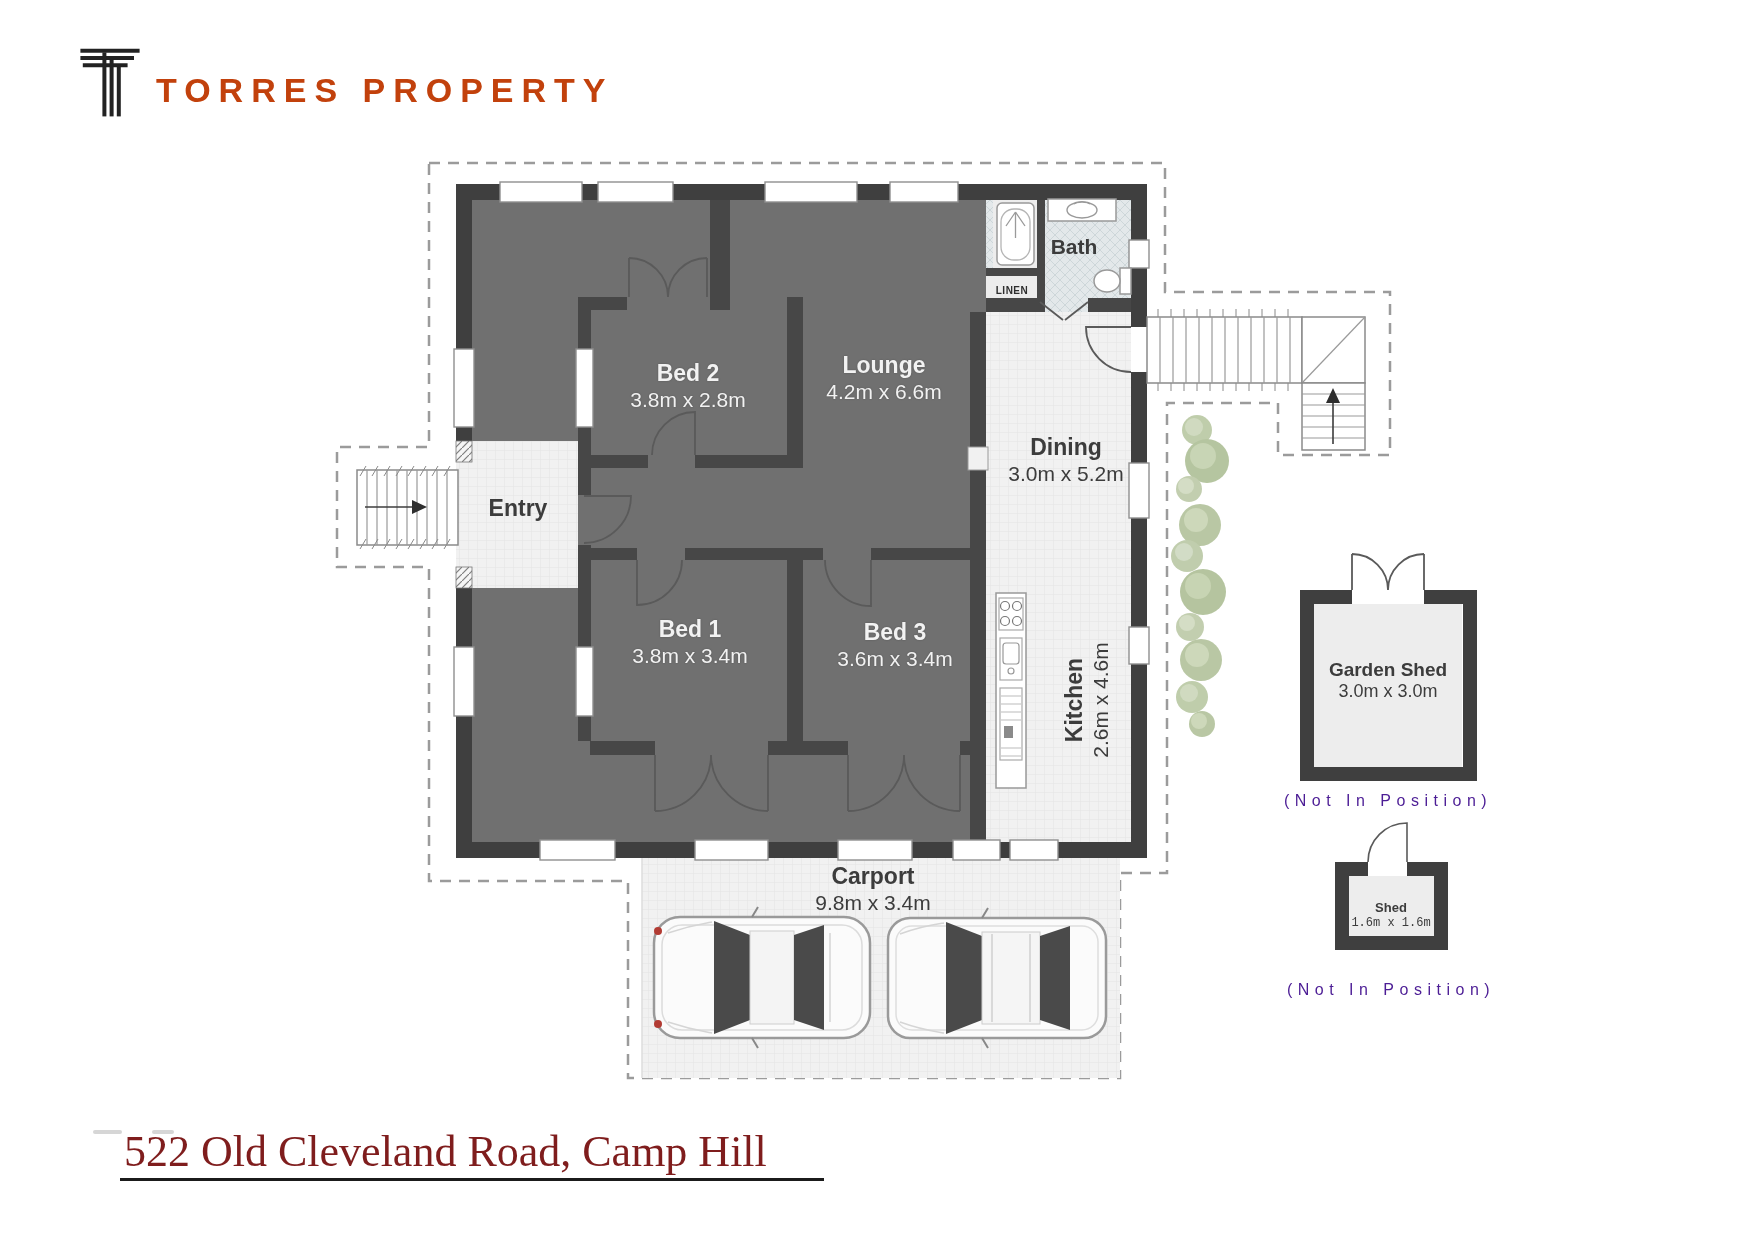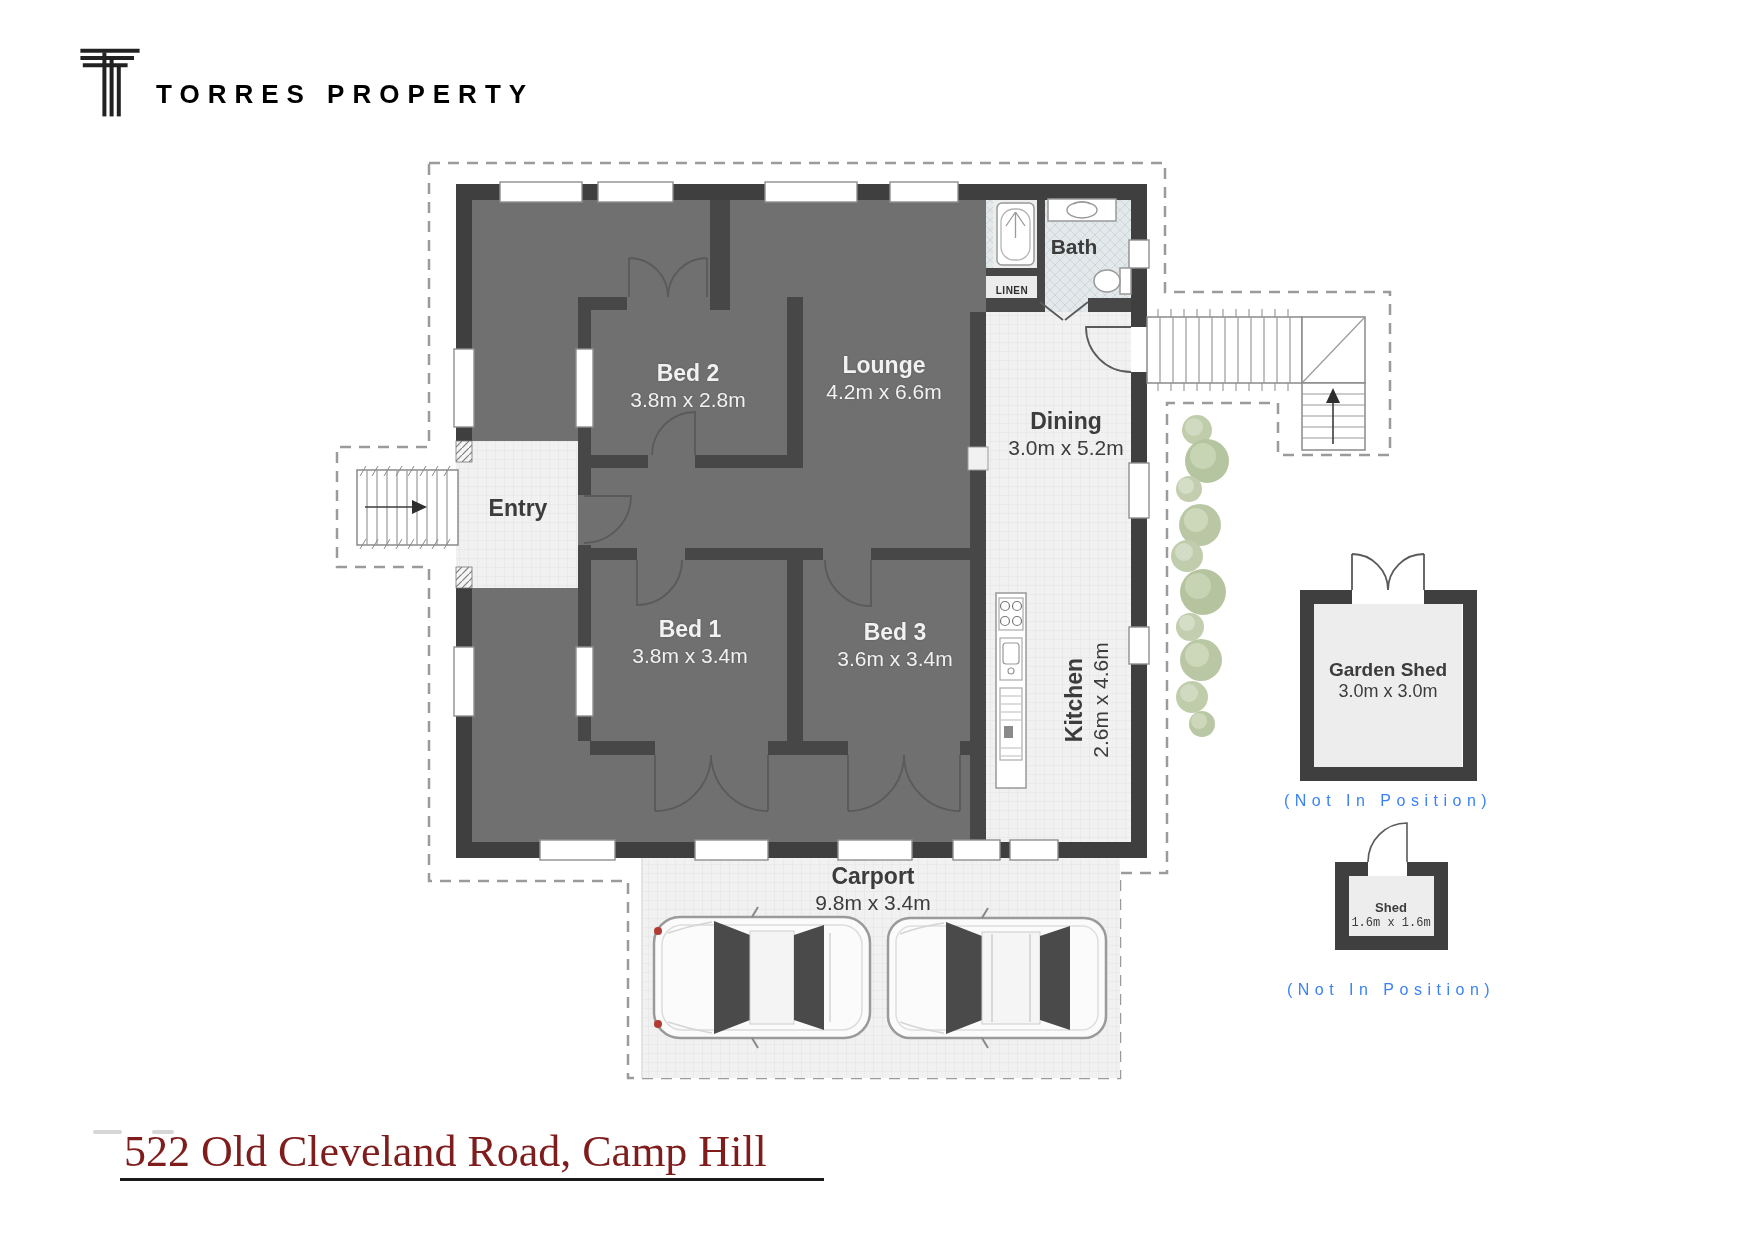--- a/index.html
+++ b/index.html
@@ -1,34 +1,34 @@
 <!DOCTYPE html>
 <html><head>
 <meta charset="utf-8">
 <style>
   html,body{margin:0;padding:0;background:#fff;}
   #page{position:relative;width:1748px;height:1240px;background:#ffffff;overflow:hidden;
         font-family:"Liberation Sans",sans-serif;}
   #plan-svg{position:absolute;left:0;top:0;}
   
   #brand{position:absolute;left:78px;top:46px;display:flex;align-items:flex-end;gap:14px;}
-  #brand-text{font-size:26px;font-weight:600;letter-spacing:8px;color:#000000;padding-bottom:8px;white-space:nowrap;}
+  #brand-text{font-size:34px;font-weight:600;letter-spacing:8px;color:#c2410c;padding-bottom:8px;white-space:nowrap;}
   
   .lbl{position:absolute;transform:translate(-50%,-50%);text-align:center;white-space:nowrap;line-height:1.22;}
   .lbl .l1{font-size:23px;font-weight:600;}
   .lbl .l2{font-size:21px;font-weight:500;}
   .light{color:#f2f2f2;text-shadow:0 0 2px rgba(0,0,0,.25);}
   .dark{color:#3c3c3c;}
   .lbl-kitchen{transform:translate(-50%,-50%) rotate(-90deg);}
   .lbl-bath .l1{font-size:21px;}
   .lbl-linen{font-size:10px;font-weight:700;letter-spacing:.5px;color:#2e2e2e;}
   .lbl-gshed .l1{font-size:19px;} .lbl-gshed .l2{font-size:18px;}
   .lbl-shed .l1{font-size:13px;} .lbl-shed .l2{font-size:12px;font-family:Liberation Mono, monospace;}
   .note{position:absolute;transform:translate(-50%,-50%);font-size:16px;font-weight:500;
-        letter-spacing:5.5px;color:#3b82f6;white-space:nowrap;}
+        letter-spacing:5.5px;color:#4c1d95;white-space:nowrap;}
   
   #address{position:absolute;left:124px;top:1126px;font-family:"Liberation Serif",serif;
            font-size:44px;color:#7f1d1d;letter-spacing:0;}
   #address-rule{position:absolute;left:120px;top:1178px;width:704px;height:3px;background:#1b1b1b;}
   .smudge{position:absolute;height:4px;background:#d6d6d6;border-radius:2px;}
 </style>
 </head>
 <body>
 
 <div id="page">
@@ -286,21 +286,21 @@
     <div class="l2">4.2m x 6.6m</div>
   </div>
   <div class="lbl light" style="left:690px;top:642px">
     <div class="l1">Bed 1</div>
     <div class="l2">3.8m x 3.4m</div>
   </div>
   <div class="lbl light" style="left:895px;top:645px">
     <div class="l1">Bed 3</div>
     <div class="l2">3.6m x 3.4m</div>
   </div>
-  <div class="lbl dark" style="left:1066px;top:434px">
+  <div class="lbl dark" style="left:1066px;top:460px">
     <div class="l1">Dining</div>
     <div class="l2">3.0m x 5.2m</div>
   </div>
   <div class="lbl dark lbl-kitchen" style="left:1087px;top:700px">
     <div class="l1">Kitchen</div>
     <div class="l2">2.6m x 4.6m</div>
   </div>
   <div class="lbl dark lbl-bath" style="left:1074px;top:247px">
     <div class="l1">Bath</div>
   </div>

